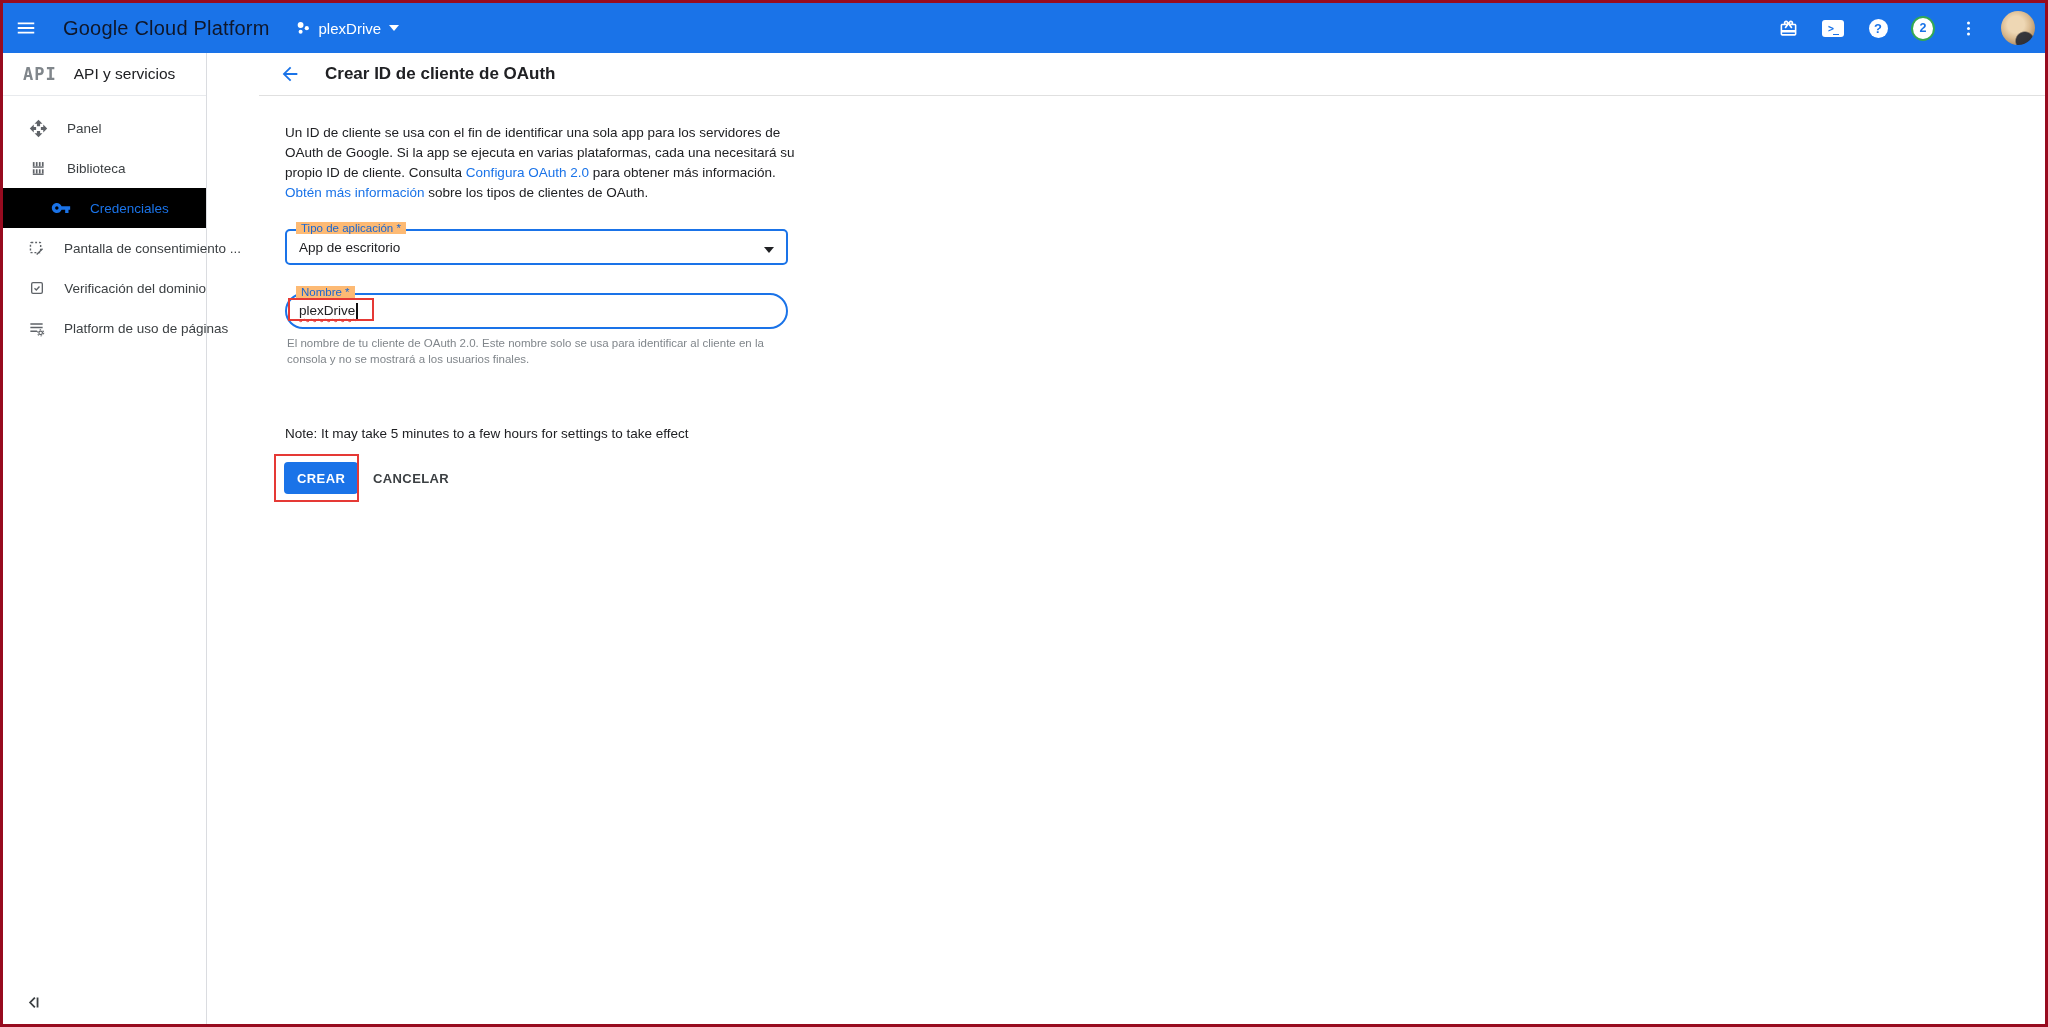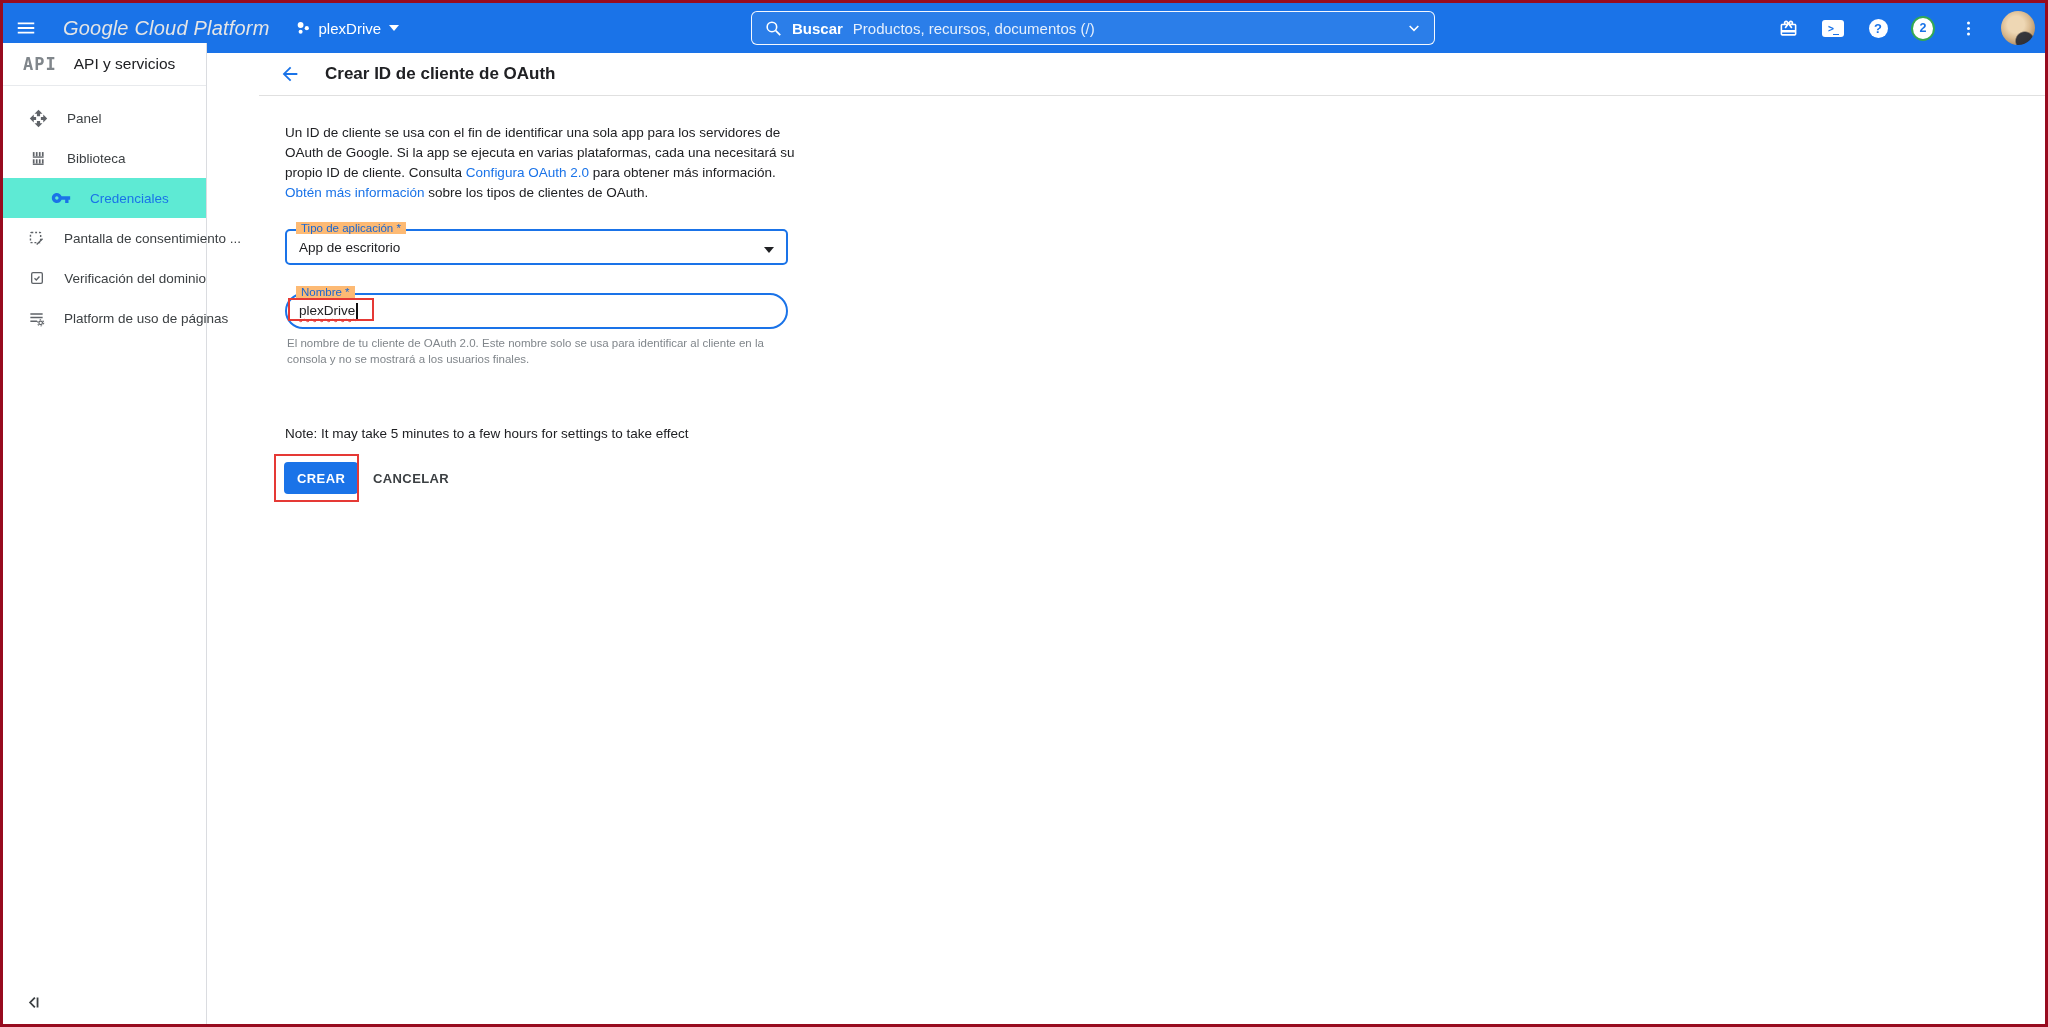--- a/index.html
+++ b/index.html
@@ -7,21 +7,21 @@
   body { font-family:"Liberation Sans","DejaVu Sans",sans-serif; color:#202124;
          -webkit-font-smoothing:antialiased; overflow:hidden; }
 
   .screen { position:relative; width:2048px; height:1027px; background:#fff;
             border:3px solid #970b1f; overflow:hidden; }
 
   
   .topbar { position:absolute; left:0; top:0; right:0; height:50px; background:#1a73e8;
             display:flex; align-items:center; }
   .hamburger { width:46px; height:50px; display:flex; align-items:center; justify-content:center; cursor:pointer; }
-  .brand { color:#e5e5e5; font-size:20px; letter-spacing:.2px; margin-left:14px; white-space:nowrap;font-style:italic; }
+  .brand { color:#0f172a; font-size:20px; letter-spacing:.2px; margin-left:14px; white-space:nowrap; }
   .project-switcher { display:flex; align-items:center; margin-left:26px; cursor:pointer; }
   .project-name { color:#fff; font-size:15px; margin:0 8px 0 7px; }
   .caret-white { width:0; height:0; border:5px solid transparent; border-top:6px solid #fff; margin-top:5px; }
 
   .searchbar { position:absolute; left:748px; top:8px; width:684px; height:34px;
                border:1px solid rgba(255,255,255,.95); border-radius:6px;
                background:rgba(255,255,255,.08); display:flex; align-items:center; padding:0 12px; cursor:text; }
   .searchbar .label { color:#fff; font-size:15px; font-weight:bold; margin:0 10px 0 9px; }
   .searchbar .placeholder { color:rgba(255,255,255,.88); font-size:15px; }
   .searchbar .chev { margin-left:auto; }
@@ -35,30 +35,30 @@
                  font-size:13px; font-weight:bold; display:flex; align-items:center; justify-content:center; }
   .notif-badge { width:25px; height:25px; border-radius:50%; background:#fff; border:2.5px solid #34a853;
                  color:#1a73e8; font-size:12.5px; font-weight:bold; display:flex; align-items:center; justify-content:center; }
   .avatar { width:34px; height:34px; border-radius:50%;
             background:
               radial-gradient(circle at 70% 88%, rgba(35,38,48,.9) 0 22%, rgba(35,38,48,0) 26%),
               radial-gradient(circle at 44% 40%, #eed7b4 0 30%, #d9ba90 52%, #b08a5e 78%, #7c5a3e 100%);
             cursor:pointer; }
 
   
-  .sidebar { position:absolute; left:0; top:40px; bottom:0; width:204px; background:#fff;
+  .sidebar { position:absolute; left:0; top:50px; bottom:0; width:204px; background:#fff;
              border-right:1px solid #dadce0; }
   .sidebar-header { height:43px; display:flex; align-items:center; border-bottom:1px solid #e8eaed; padding-left:20px; }
   .api-logo { font-family:"DejaVu Sans Mono",monospace; font-weight:bold; font-size:17px; color:#80868b; letter-spacing:1px; }
   .sidebar-title { font-size:15.5px; color:#202124; margin-left:17px; }
   .nav { position:absolute; top:55px; left:0; right:0; }
   .nav-item { height:40px; display:flex; align-items:center; padding-left:25px; cursor:pointer; }
   .nav-item .nav-icon { width:20px; height:20px; display:flex; align-items:center; justify-content:center; }
   .nav-item .nav-label { margin-left:19px; font-size:13.5px; color:#3c4043; white-space:nowrap; }
-  .nav-item.selected { background:#5eead4;padding-left:48px; }
+  .nav-item.selected { background:#000000;padding-left:48px; }
   .nav-item.selected .nav-label { color:#1a73e8; }
   .collapse-btn { position:absolute; left:22px; bottom:12px; width:18px; height:18px; cursor:pointer; }
 
   
   .content { position:absolute; left:256px; top:50px; right:0; bottom:0; background:#fff; }
   .page-header { position:absolute; left:0; top:0; right:0; height:43px; border-bottom:1px solid #e0e0e0;
                  display:flex; align-items:center; }
   .back-btn { margin-left:18px; width:26px; height:26px; display:flex; align-items:center; justify-content:center; cursor:pointer; }
   .page-title { font-size:17px; color:#202124; margin-left:22px; }
 
@@ -111,31 +111,20 @@
         <g fill="#fff">
             <circle cx="4.6" cy="5" r="2.9"></circle>
             <circle cx="4.6" cy="11.8" r="2"></circle>
             <circle cx="10.8" cy="8.2" r="2.1"></circle>
           </g>
       </svg>
       <span class="project-name">plexDrive</span>
       <span class="caret-white"></span>
     </div>
 
-    <div class="searchbar">
-      <svg width="19" height="19" viewBox="0 0 24 24">
-        <circle cx="10" cy="10" r="6" fill="none" stroke="#fff" stroke-width="2"></circle>
-        <path d="M14.8 14.8L20.5 20.5" stroke="#fff" stroke-width="2.2"></path>
-      </svg>
-      <span class="label">Buscar</span>
-      <span class="placeholder">Productos, recursos, documentos (/)</span>
-      <svg class="chev" width="16" height="16" viewBox="0 0 24 24">
-        <path d="M5.5 9l6.5 6.5L18.5 9" fill="none" stroke="#fff" stroke-width="2.3"></path>
-      </svg>
-    </div>
 
     <div class="topbar-right">
       <div class="tb-icon">
         <svg width="19" height="19" viewBox="0 0 24 24">
             <path fill="#fff" d="M20 6h-2.18c.11-.31.18-.65.18-1 0-1.66-1.34-3-3-3-1.05 0-1.96.54-2.5 1.35l-.5.67-.5-.68C10.96 2.54 10.05 2 9 2 7.34 2 6 3.34 6 5c0 .35.07.69.18 1H4c-1.11 0-1.99.89-1.99 2L2 19c0 1.11.89 2 2 2h16c1.11 0 2-.89 2-2V8c0-1.11-.89-2-2-2zm-5-2c.55 0 1 .45 1 1s-.45 1-1 1-1-.45-1-1 .45-1 1-1zM9 4c.55 0 1 .45 1 1s-.45 1-1 1-1-.45-1-1 .45-1 1-1zm11 15H4v-2h16v2zm0-5H4V8h5.08L7 10.83 8.62 12 11 8.76l1-1.36 1 1.36L15.38 12 17 10.83 14.92 8H20v6z"></path>
           </svg>
       </div>
       <div class="tb-icon">
         <div class="shell-box">&gt;_</div>
       </div>

